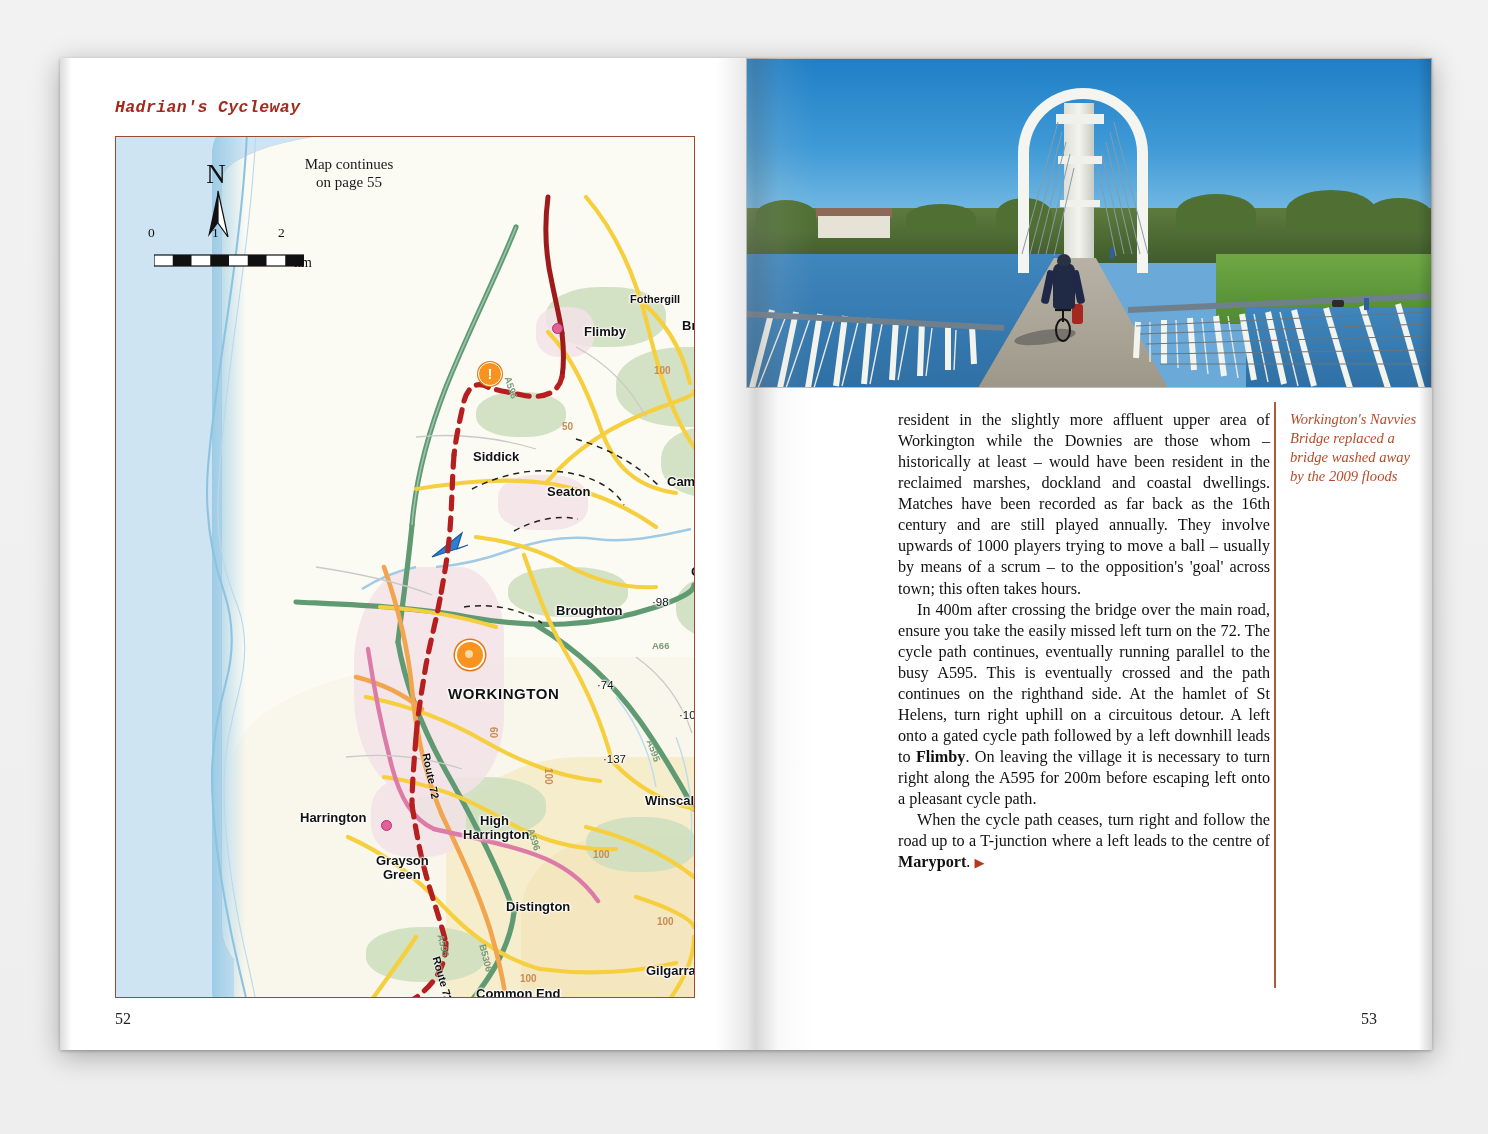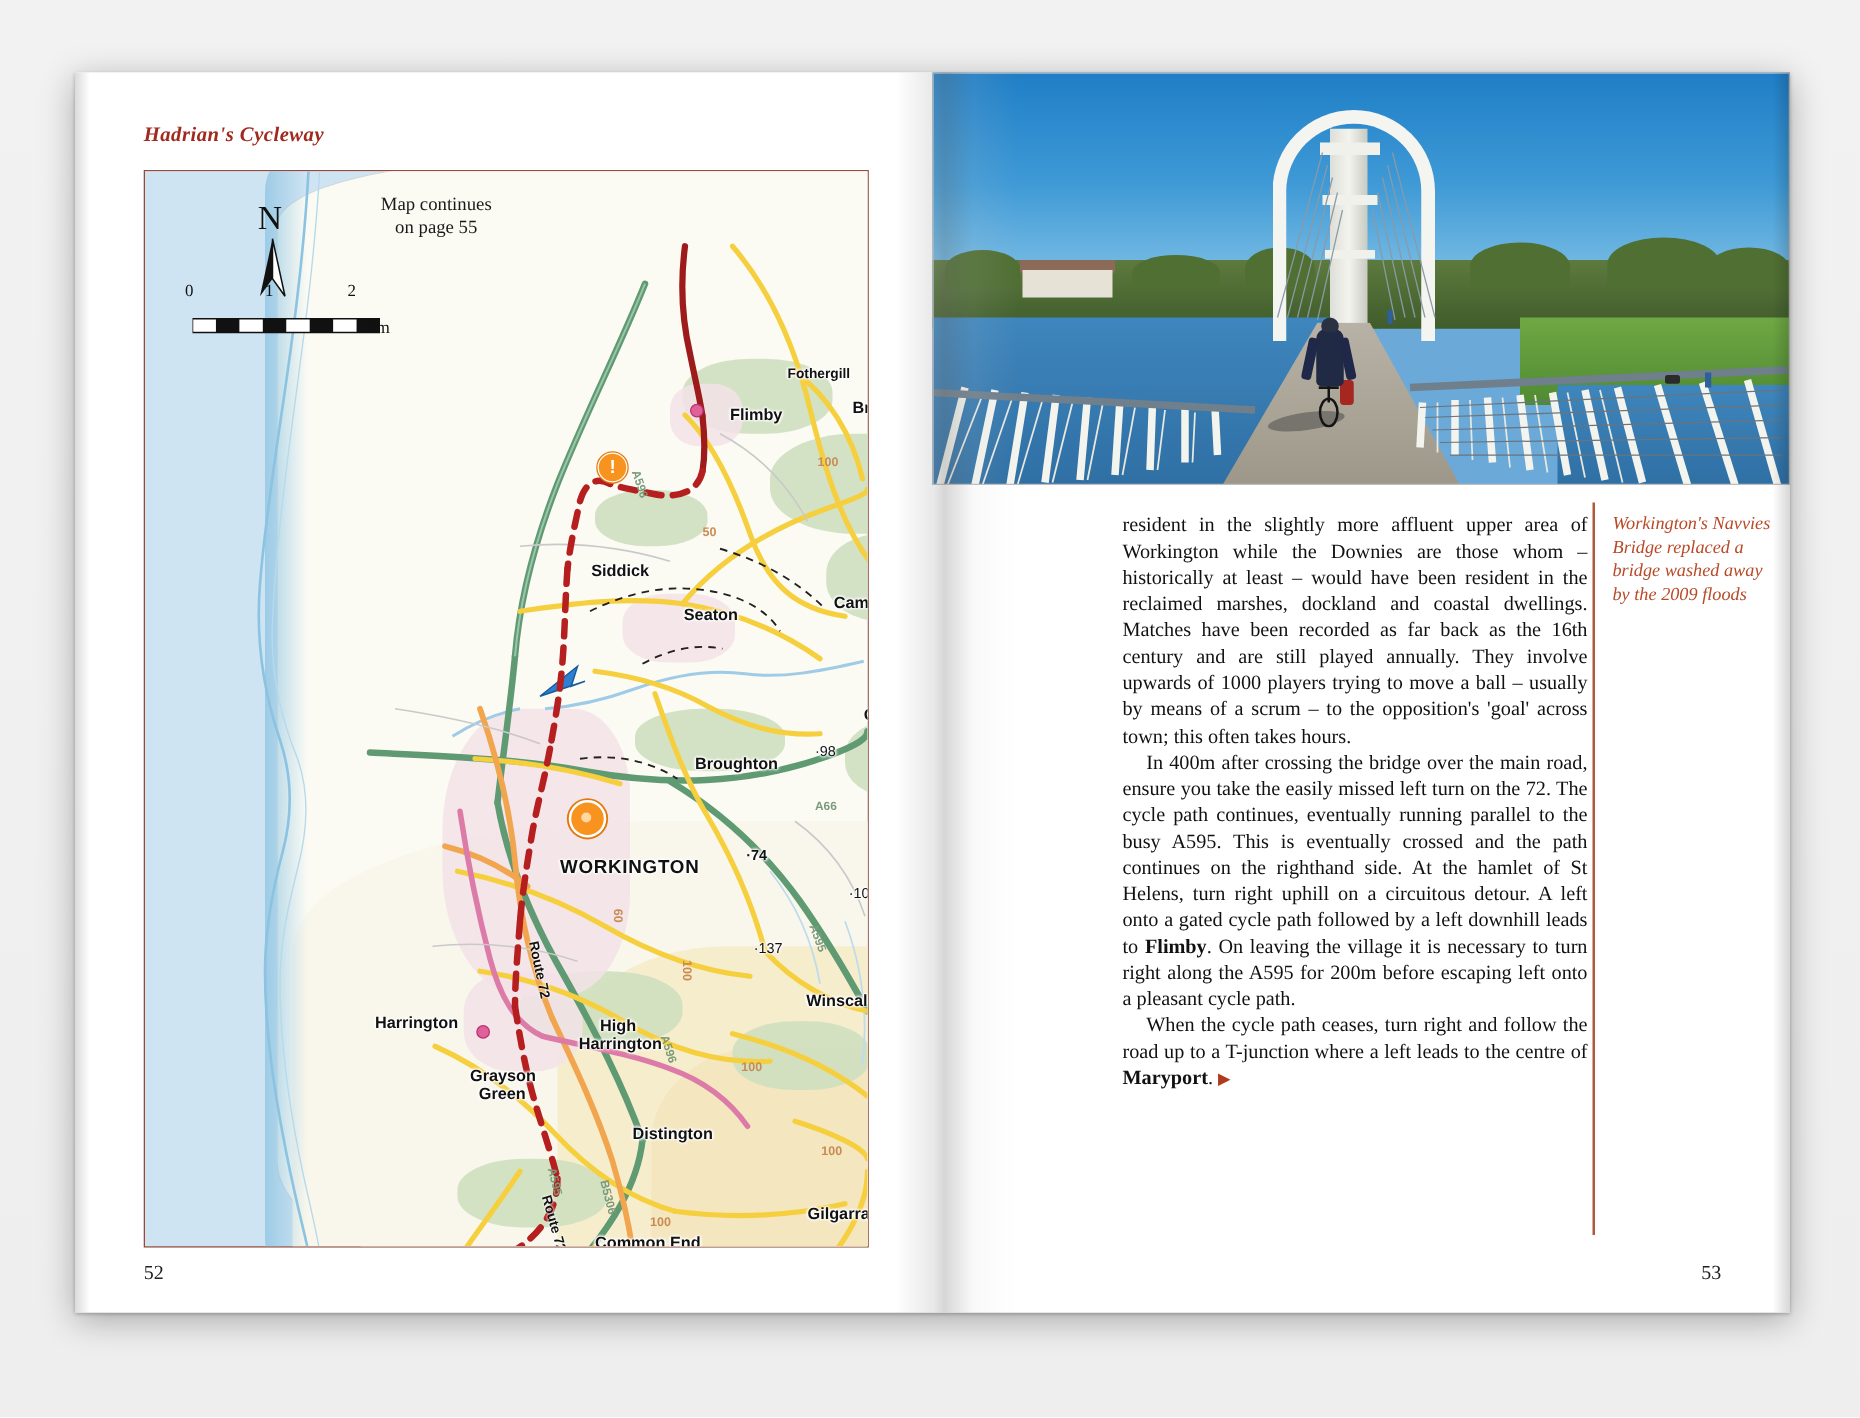--- a/index.html
+++ b/index.html
@@ -35,21 +35,21 @@
     pointer-events:none;z-index:40;
   }
   .edge-shadow-l{position:absolute;left:0;top:0;width:12px;height:992px;
     background:linear-gradient(90deg,rgba(0,0,0,.14),rgba(0,0,0,0));z-index:41;}
   .edge-shadow-r{position:absolute;right:0;top:0;width:14px;height:992px;
     background:linear-gradient(270deg,rgba(0,0,0,.16),rgba(0,0,0,0));z-index:41;}
 
   
   .runhead{
     position:absolute;left:55px;top:40px;
-    font-family:Liberation Serif, serif;
+    font-family:Liberation Mono, monospace;
     font-style:italic;font-weight:bold;
     font-size:16.5px;letter-spacing:.4px;
     color:#a02a1e;
   }
 
   
   .mapbox{
     position:absolute;left:55px;top:78px;width:578px;height:860px;
     border:1.6px solid #9a4a33;
     background:#cfe4f3;
@@ -422,21 +422,21 @@
               <div class="maplabel" style="left: 364px; top: 677px;">High</div>
               <div class="maplabel" style="left: 347px; top: 691px;">Harrington</div>
               <div class="maplabel" style="left: 260px; top: 717px;">Grayson</div>
               <div class="maplabel" style="left: 267px; top: 731px;">Green</div>
               <div class="maplabel" style="left: 390px; top: 763px;">Distington</div>
               <div class="maplabel" style="left: 530px; top: 827px;">Gilgarran</div>
               <div class="maplabel" style="left: 360px; top: 850px;">Common End</div>
             </div>
           <div id="map-spot-layer">
               <div class="maplabel spot" style="left: 536px; top: 459px;">·98</div>
-              <div class="maplabel spot" style="left: 481px; top: 542px; font-weight: bold;">·74</div>
+              <div class="maplabel spot" style="left: 481px; top: 542px;">·74</div>
               <div class="maplabel spot" style="left: 563px; top: 572px;">·108</div>
               <div class="maplabel spot" style="left: 487px; top: 616px;">·137</div>
             </div>
           <div id="map-route-layer">
               <div class="routelbl" style="left: 316px; top: 615px; transform: rotate(78deg); transform-origin: left top;">Route 72</div>
               <div class="routelbl" style="left: 326px; top: 818px; transform: rotate(74deg); transform-origin: left top;">Route 72</div>
             </div>
           <div id="map-contour-layer">
               <div class="contour" style="left: 538px; top: 228px; transform: rotate(0deg); transform-origin: left top;">100</div>
               <div class="contour" style="left: 446px; top: 284px; transform: rotate(0deg); transform-origin: left top;">50</div>

